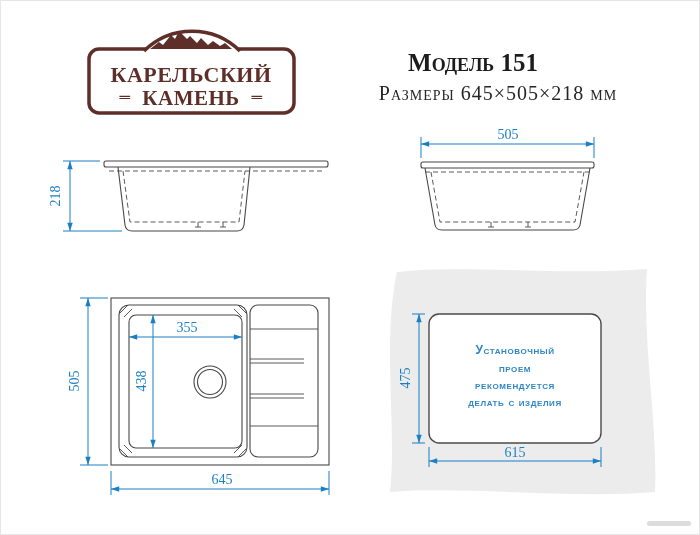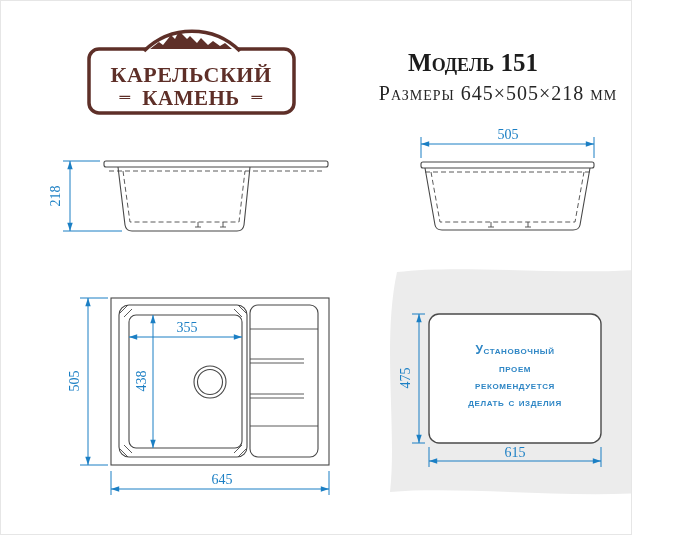--- a/index.html
+++ b/index.html
@@ -1,17 +1,17 @@
 <!DOCTYPE html>
 <html style="--line: #474747; --dim: #1b7fc4; --note: #2e86c5; --brand: #5e2f28; --counter: #ececec;"><head>
 <meta charset="utf-8">
 <style>
   html,body { margin:0; padding:0; background:#fff; }
   .page {
-    position:relative; width:632px; height:535px; background:#fff;
+    position:relative; width:700px; height:535px; background:#fff;
     border:1px solid #e6e6e6; box-sizing:border-box; overflow:hidden;
     font-family:"Liberation Serif", serif;
   }
   svg { position:absolute; left:0; top:0; }
 
   
   .ln      { fill:none; stroke:var(--line); stroke-width:1.1; }
   .ln-fill { fill:#ffffff; stroke:var(--line); stroke-width:1.1; }
   .dash    { fill:none; stroke:var(--line); stroke-width:0.9; stroke-dasharray:5 3; }
   .thin    { stroke-width:0.9; }

